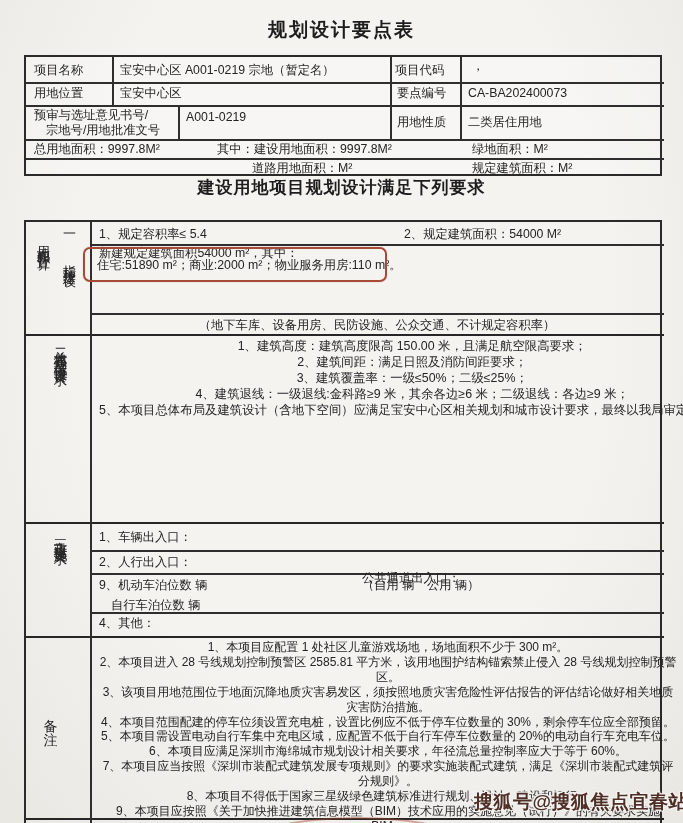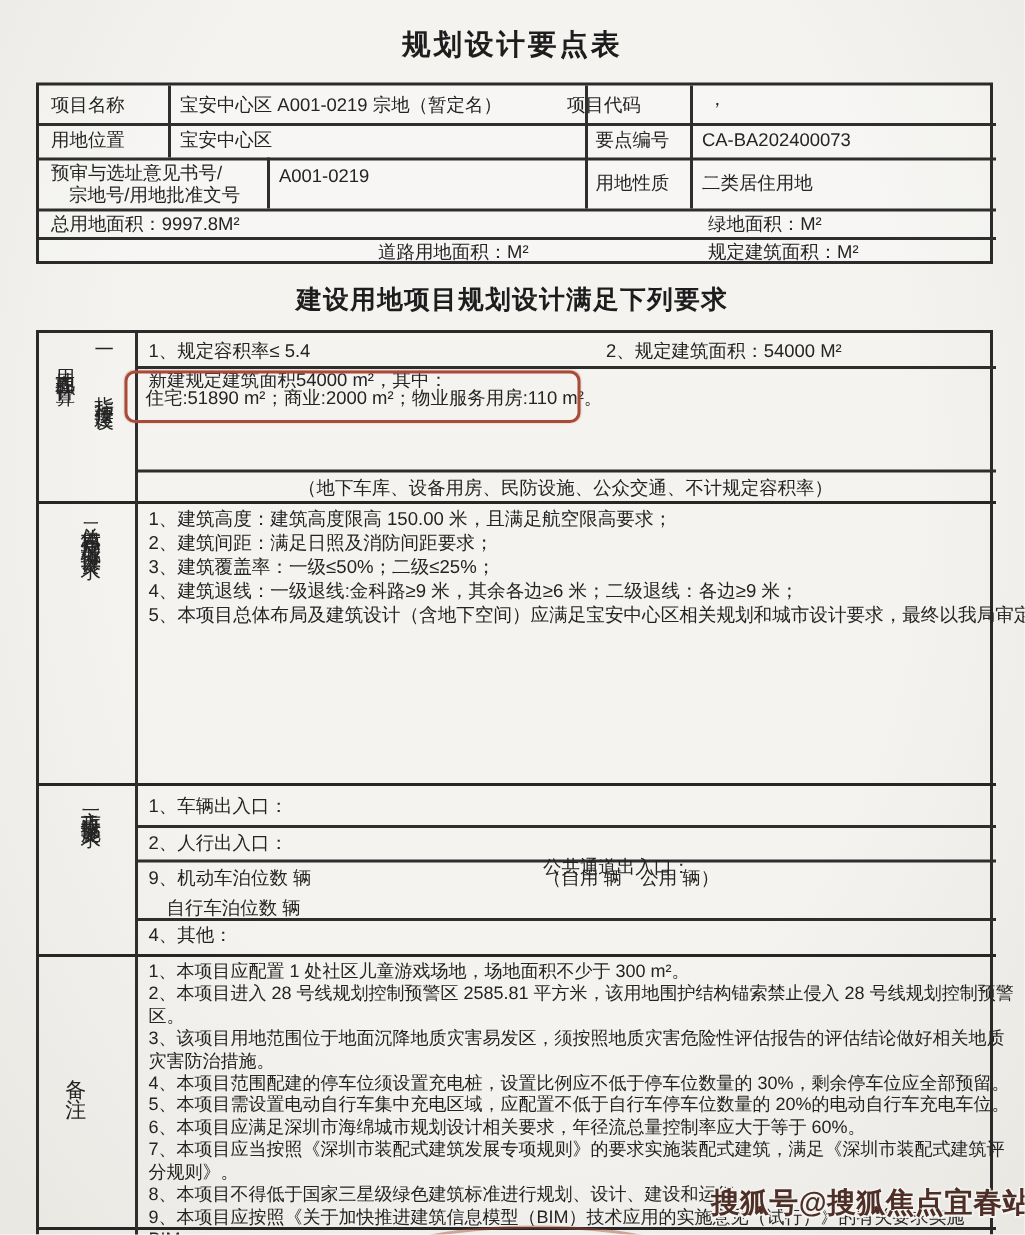--- a/index.html
+++ b/index.html
@@ -2,21 +2,21 @@
 <html><head>
 <meta charset="utf-8">
 <style>
   html,body{margin:0;padding:0;}
   .page{
     position:relative;width:683px;height:823px;overflow:hidden;
     background:radial-gradient(ellipse at 50% 38%, #f4f3f0 55%, #e9e7e2 100%);
     font-family:"Liberation Sans", sans-serif;
     color:#232323;
   }
-  .abs{position:absolute;}
+  .abs{position:absolute;text-align:center;}
   .t{font-size:12.3px;line-height:14px;white-space:nowrap;color:#242424;}
   .doc-title{width:683px;text-align:center;font-weight:bold;font-size:19px;letter-spacing:2px;color:#1d1d1d;}
   .tbl{position:absolute;border:2.5px solid #2a2a2a;box-sizing:border-box;background:rgba(255,255,255,0.25);}
   .hline{position:absolute;background:#2e2e2e;height:1.6px;}
   .vline{position:absolute;background:#2e2e2e;width:1.6px;}
   .thick{height:2.4px;background:#262626;}
   .vtext{writing-mode:vertical-rl;text-orientation:upright;font-size:13px;letter-spacing:2.5px;color:#242424;white-space:nowrap;}
   .redbox{
     position:absolute;border:2.5px solid #a84a38;border-radius:7px;
     box-shadow:0 0 1px rgba(168,74,56,.5);
@@ -47,42 +47,43 @@
     <div class="hline" style="left:0;top:82px;width:638px;"></div>
     <div class="hline" style="left:0;top:101px;width:638px;"></div>
 
     <div class="vline" style="left:86px;top:0;height:48px;"></div>
     <div class="vline" style="left:152px;top:48px;height:34px;"></div>
     <div class="vline" style="left:364px;top:0;height:82px;"></div>
     <div class="vline" style="left:434px;top:0;height:82px;"></div>
 
     <div class="abs t" style="left:8px;top:6px;">项目名称</div>
     <div class="abs t" style="left:94px;top:6px;">宝安中心区 A001-0219 宗地（暂定名）</div>
-    <div class="abs t" style="left:352px;top:6px;">项目代码</div>
+    <div class="abs t" style="left:369px;top:6px;">项目代码</div>
     <div class="abs t" style="left:446px;top:2px;">，</div>
 
     <div class="abs t" style="left:8px;top:29px;">用地位置</div>
     <div class="abs t" style="left:94px;top:29px;font-family:Liberation Serif, serif;">宝安中心区</div>
     <div class="abs t" style="left:371px;top:29px;">要点编号</div>
     <div class="abs t" style="left:442px;top:29px;">CA-BA202400073</div>
 
     <div class="abs t" style="left:8px;top:51px;">预审与选址意见书号/</div>
     <div class="abs t" style="left:8px;top:66px;margin-left:12px;">宗地号/用地批准文号</div>
     <div class="abs t" style="left:160px;top:53px;">A001-0219</div>
     <div class="abs t" style="left:371px;top:58px;">用地性质</div>
     <div class="abs t" style="left:442px;top:58px;">二类居住用地</div>
 
     <div class="abs t" style="left:8px;top:85px;">总用地面积：9997.8M²</div>
+    <div class="abs t" style="left:191px;top:85px;">其中：建设用地面积：9997.8M²</div>
     <div class="abs t" style="left:446px;top:85px;">绿地面积：M²</div>
 
     <div class="abs t" style="left:226px;top:104px;">道路用地面积：M²</div>
     <div class="abs t" style="left:446px;top:104px;">规定建筑面积：M²</div>
   </div>
 
-  <div class="abs doc-title" style="top:188px;left:0;font-size:17px;letter-spacing:1px;">建设用地项目规划设计满足下列要求</div>
+  <div class="abs doc-title" style="top:176px;left:0;font-size:17px;letter-spacing:1px;">建设用地项目规划设计满足下列要求</div>
 
   <div class="tbl" style="left:24px;top:220px;width:638px;height:603px;border-bottom:none;background:transparent;">
 
     <div class="hline thick" style="left:0;top:112px;width:638px;"></div>
     <div class="hline thick" style="left:0;top:300px;width:638px;"></div>
     <div class="hline thick" style="left:0;top:414px;width:638px;"></div>
     <div class="hline thick" style="left:0;top:596px;width:638px;"></div>
 
     <div class="vline" style="left:64px;top:0;height:603px;"></div>
 

